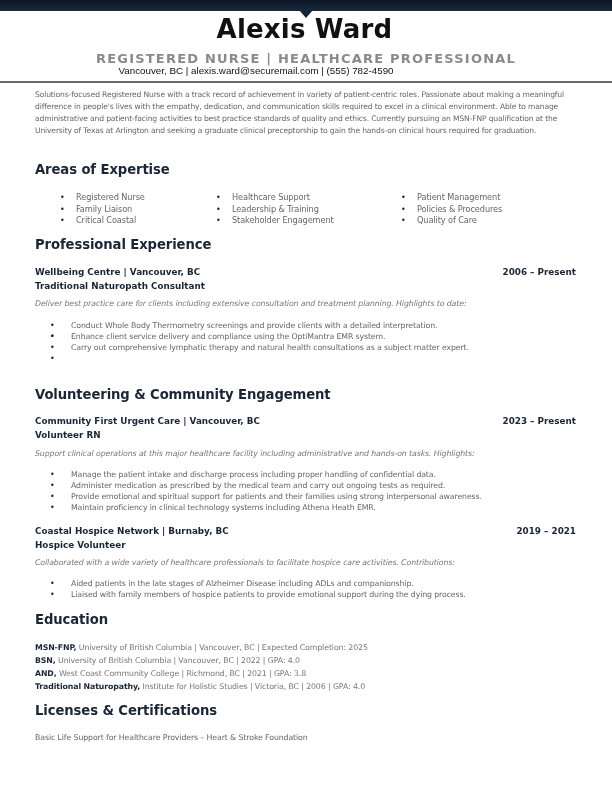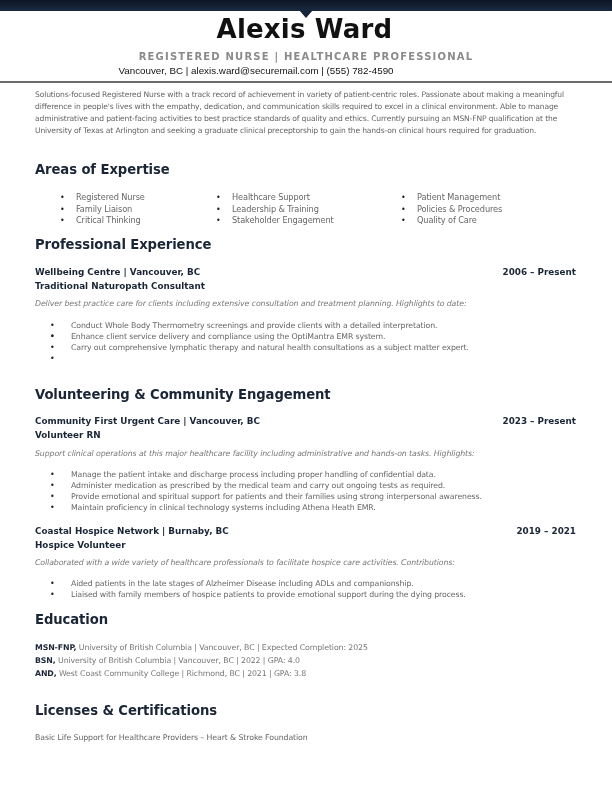--- a/index.html
+++ b/index.html
@@ -16,21 +16,21 @@
       border-left: 7px solid transparent; border-right: 7px solid transparent;
       border-top: 8px solid #15243a;
     }
     .name {
       position: absolute; left: 0; top: 14px; width: 609px; text-align: center;
       font-family: "DejaVu Sans", sans-serif; font-weight: 600; font-size: 26px;
       color: #111; letter-spacing: 0.2px;
     }
     .headline {
       position: absolute; left: 0; top: 51px; width: 612px; text-align: center;
-      font-family: "DejaVu Sans", sans-serif; font-weight: bold; font-size: 10px;
+      font-family: "DejaVu Sans", sans-serif; font-weight: bold; font-size: 13px;
       color: #8a8a8a; letter-spacing: 1.2px;
     }
     .contact {
       position: absolute; left: 0; top: 65px; width: 512px; text-align: center;
       font-family: "Liberation Sans", sans-serif; font-size: 9.8px; color: #111;
     }
     .header-rule {
       position: absolute; left: 0; top: 81px; width: 612px; height: 1.5px; background: #6a6a6a;
     }
     .summary {
@@ -84,21 +84,21 @@
 <div class="contact">Vancouver, BC | alexis.ward@securemail.com | (555) 782-4590</div>
 <div class="header-rule"></div>
 
 <div class="summary">Solutions-focused Registered Nurse with a track record of achievement in variety of patient-centric roles. Passionate about making a meaningful difference in people's lives with the empathy, dedication, and communication skills required to excel in a clinical environment. Able to manage administrative and patient-facing activities to best practice standards of quality and ethics. Currently pursuing an MSN-FNP qualification at the University of Texas at Arlington and seeking a graduate clinical preceptorship to gain the hands-on clinical hours required for graduation.</div>
 
 <div class="section-title" style="top:162px;">Areas of Expertise</div>
 <div class="exp-grid">
   <div class="exp-col" style="left:0px;">
     <div class="exp-item"><span class="bullet">•</span><span>Registered Nurse</span></div>
     <div class="exp-item"><span class="bullet">•</span><span>Family Liaison</span></div>
-    <div class="exp-item"><span class="bullet">•</span><span>Critical Thinking</span></div>
+    <div class="exp-item"><span class="bullet">•</span><span>Critical Coastal</span></div>
   </div>
   <div class="exp-col" style="left:156px;">
     <div class="exp-item"><span class="bullet">•</span><span>Healthcare Support</span></div>
     <div class="exp-item"><span class="bullet">•</span><span>Leadership &amp; Training</span></div>
     <div class="exp-item"><span class="bullet">•</span><span>Stakeholder Engagement</span></div>
   </div>
   <div class="exp-col" style="left:341px;">
     <div class="exp-item"><span class="bullet">•</span><span>Patient Management</span></div>
     <div class="exp-item"><span class="bullet">•</span><span>Policies &amp; Procedures</span></div>
     <div class="exp-item"><span class="bullet">•</span><span>Quality of Care</span></div>
@@ -137,18 +137,19 @@
 <div class="bullets" style="top:578px;">
   <div class="bl-item"><span class="bullet">•</span><span>Aided patients in the late stages of Alzheimer Disease including ADLs and companionship.</span></div>
   <div class="bl-item"><span class="bullet">•</span><span>Liaised with family members of hospice patients to provide emotional support during the dying process.</span></div>
 </div>
 
 <div class="section-title" style="top:612px;">Education</div>
 <div class="edu">
   <div class="edu-row"><span class="edu-deg">MSN-FNP,</span><span> University of British Columbia | Vancouver, BC | Expected Completion: 2025</span></div>
   <div class="edu-row"><span class="edu-deg">BSN,</span><span> University of British Columbia | Vancouver, BC | 2022 | GPA: 4.0</span></div>
   <div class="edu-row"><span class="edu-deg">AND,</span><span> West Coast Community College | Richmond, BC | 2021 | GPA: 3.8</span></div>
+  <div class="edu-row"><span class="edu-deg">Traditional Naturopathy,</span><span> Institute for Holistic Studies | Victoria, BC | 2006 | GPA: 4.0</span></div>
 </div>
 
 <div class="section-title" style="top:703px;">Licenses &amp; Certifications</div>
 <div class="lic">
   <div class="lic-row">Basic Life Support for Healthcare Providers – Heart &amp; Stroke Foundation</div>
 </div>
 
 </body></html>

